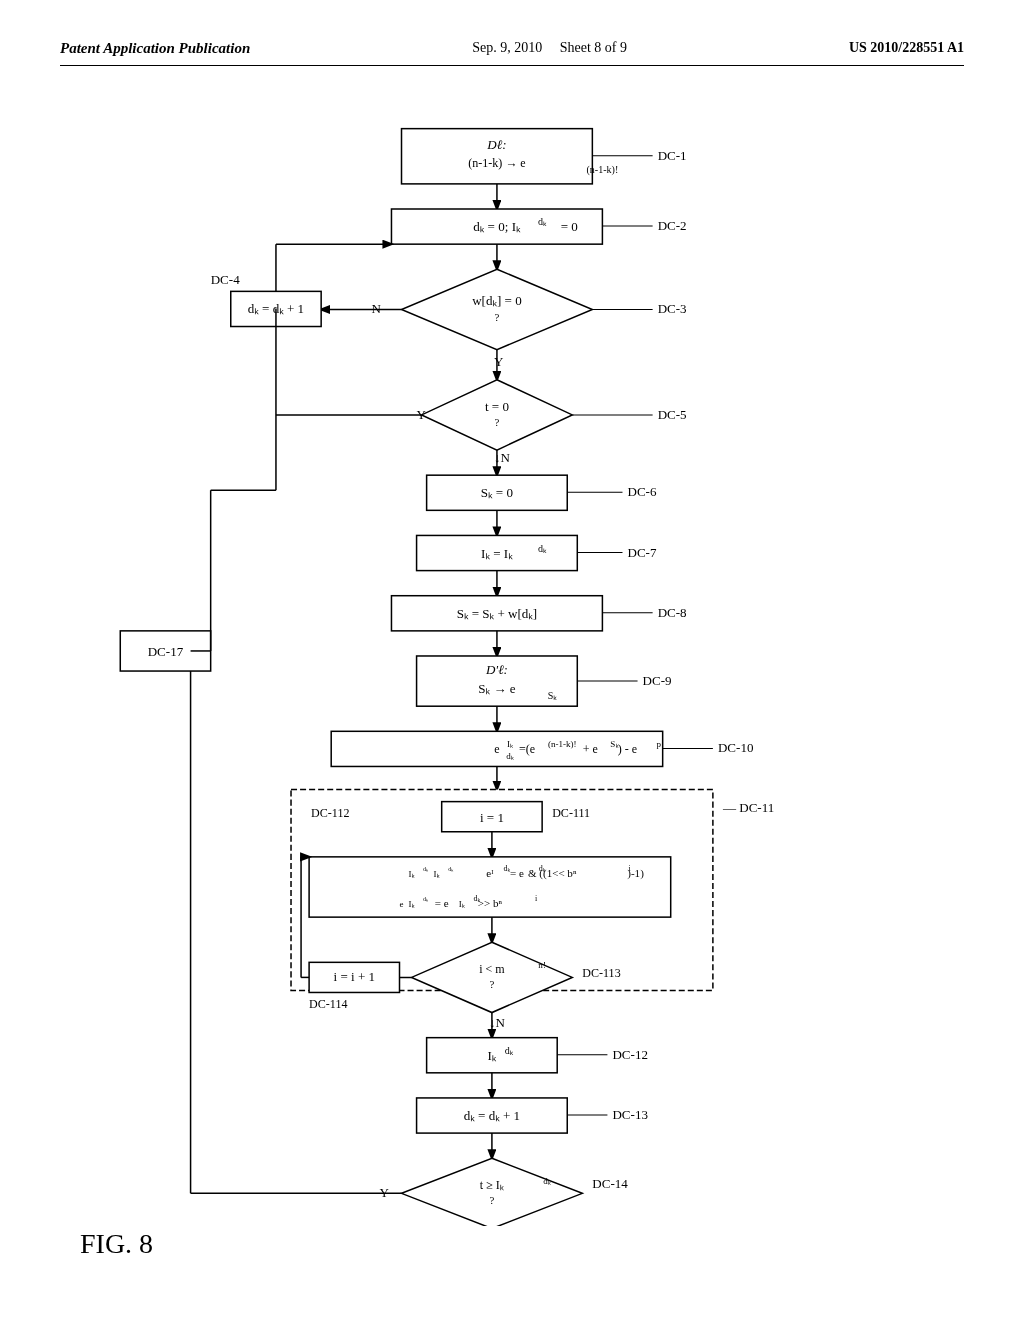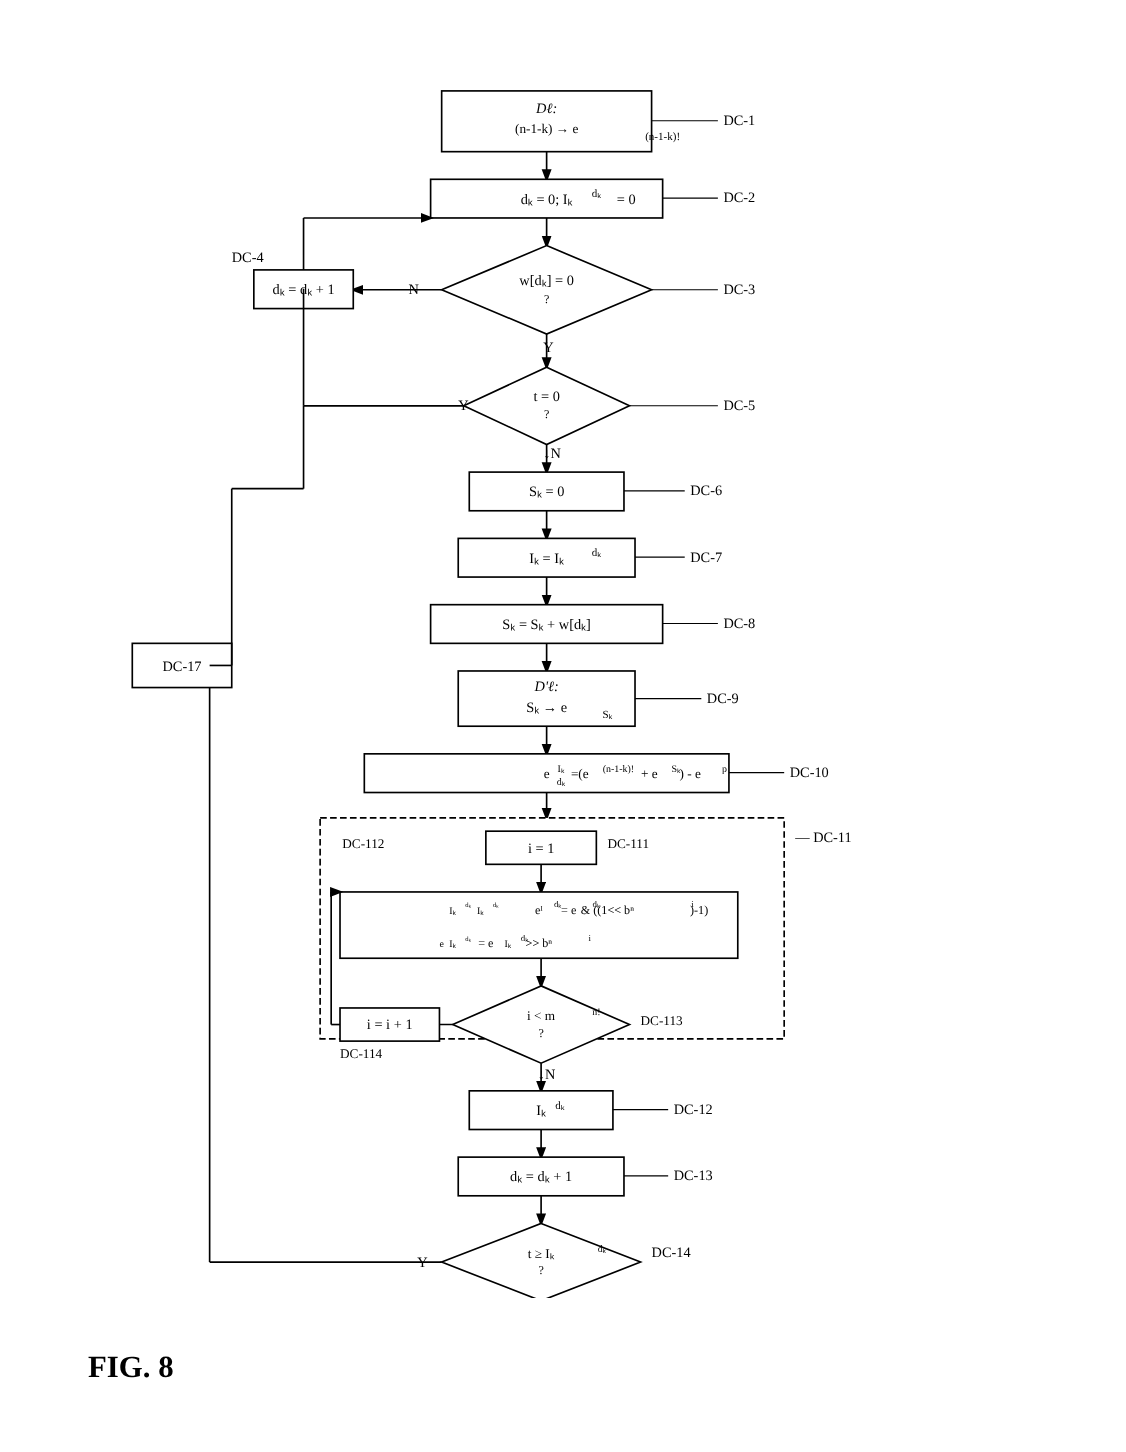--- a/index.html
+++ b/index.html
@@ -36,21 +36,21 @@
     }
     .header-right {
       font-size: 14px;
       font-weight: bold;
     }
     .fig-label {
       position: absolute;
       bottom: 60px;
       left: 80px;
       font-size: 28px;
-      font-weight: bold;
+      font-weight: normal;
     }
     
     .flowchart {
       position: relative;
       width: 100%;
       height: 1130px;
       margin-top: 10px;
     }
     
     .flowchart svg {
@@ -58,20 +58,28 @@
       top: 0;
       left: 0;
       width: 100%;
       height: 100%;
     }
   </style>
 </head>
 <body>
 
 <div class="page">
+  <div class="header">
+    <div class="header-left">Patent Application Publication</div>
+    <div class="header-center">
+      <span>Sep. 9, 2010</span>&nbsp;&nbsp;&nbsp;&nbsp;
+      <span>Sheet 8 of 9</span>
+    </div>
+    <div class="header-right">US 2010/228551 A1</div>
+  </div>
 
   <div class="flowchart">
     <svg viewBox="0 0 900 1100" xmlns="http://www.w3.org/2000/svg" font-family="Times New Roman, Times, serif" font-size="13">
 
       <rect x="340" y="20" width="190" height="55" fill="white" stroke="black" stroke-width="1.5"></rect>
       <text x="435" y="40" text-anchor="middle" font-size="13" font-style="italic">Dℓ:</text>
       <text x="435" y="58" text-anchor="middle" font-size="12">(n-1-k) → e</text>
       <text x="540" y="64" text-anchor="middle" font-size="10">(n-1-k)!</text>
 
       <line x1="530" y1="47" x2="590" y2="47" stroke="black" stroke-width="1"></line>

